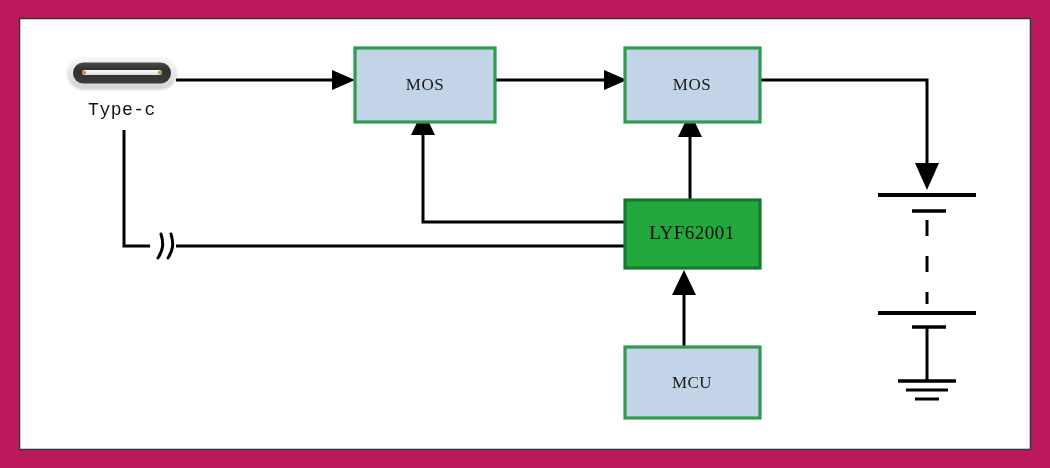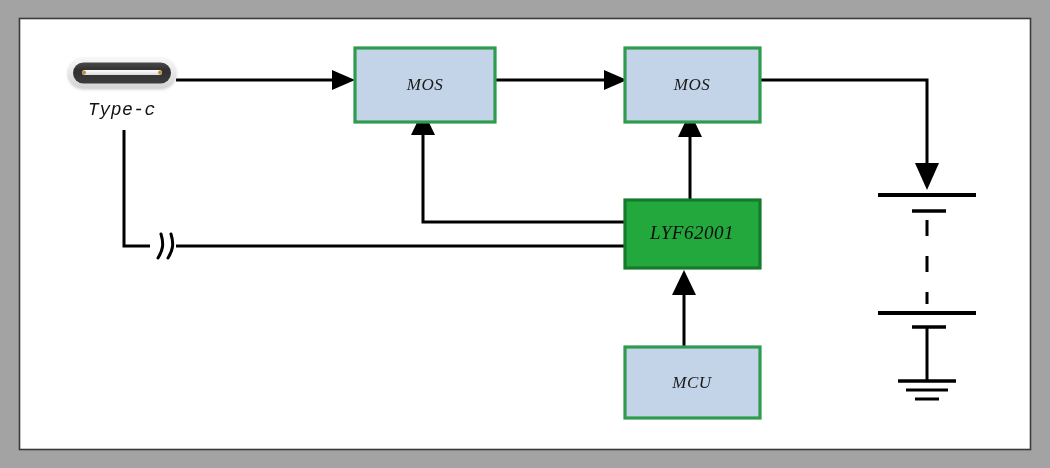--- a/index.html
+++ b/index.html
@@ -8,23 +8,22 @@
     padding: 0;
     background: #ffffff;
   }
   body {
     font-family: "Liberation Serif", serif;
   }
   #canvas {
     position: relative;
     width: 1050px;
     height: 468px;
-    background: #a3a3a3;
+    background: #be185d;
     overflow: hidden;
-    font-style: italic;
   }
   #diagram-svg {
     position: absolute;
     left: 0;
     top: 0;
     width: 1050px;
     height: 468px;
   }
   .blk-label {
     font-family: "Liberation Serif", serif;

